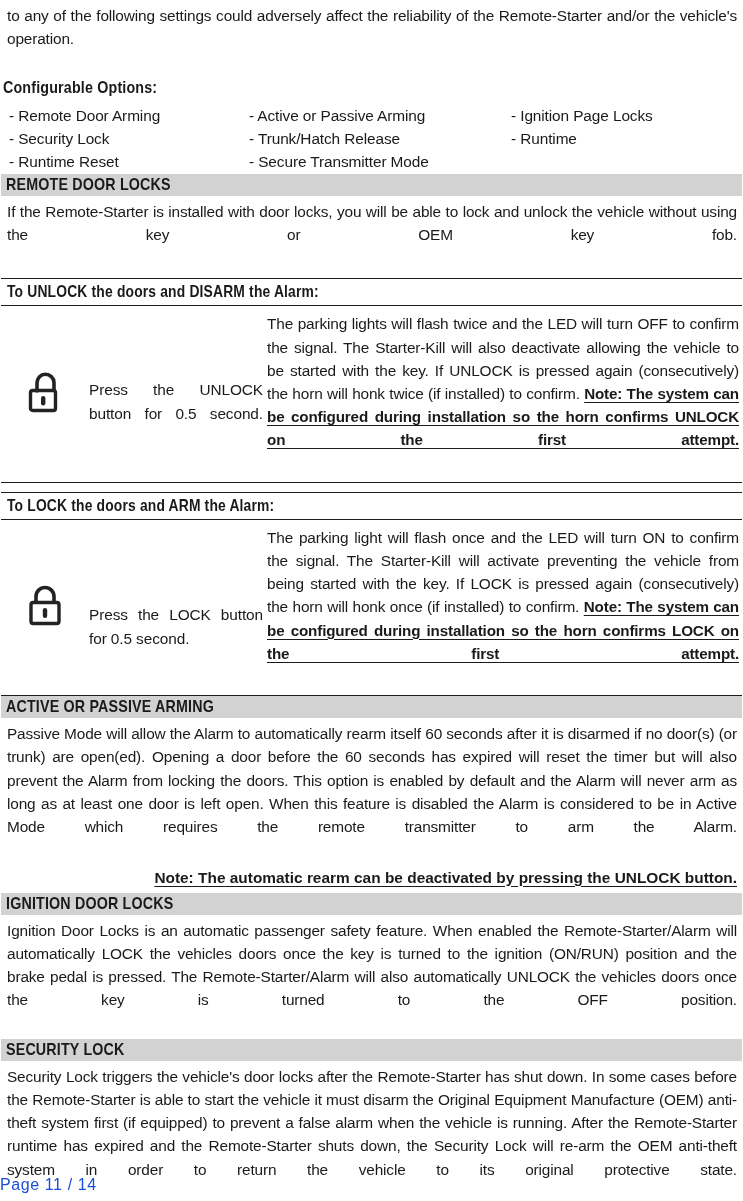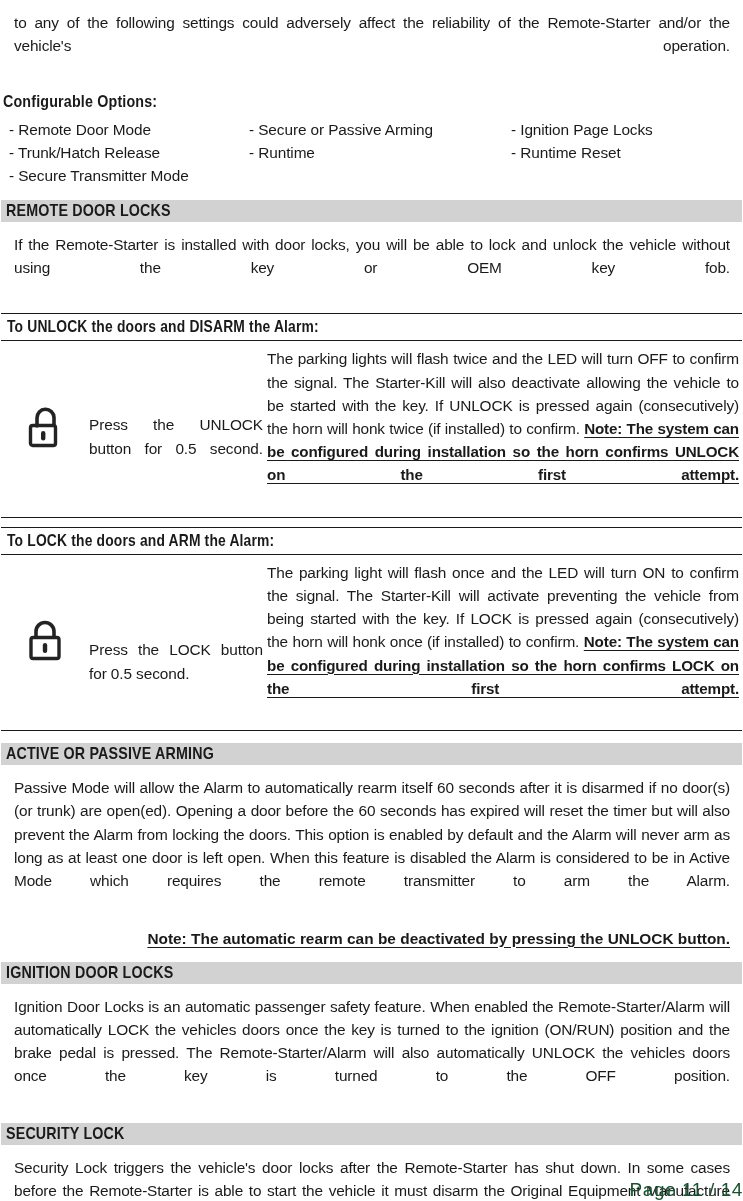--- a/index.html
+++ b/index.html
@@ -22,21 +22,21 @@
     box-sizing: border-box;
     padding: 0 1px;
     position: relative;
   }
 
   
   .body-text {
     font-size: 15.4px;
     line-height: 23.2px;
     text-align: justify;
-    margin: 11px;
+    margin: 4px;
     padding: 0 1px 0 2px;
     letter-spacing: -0.15px;
     word-spacing: 0.1px;
   }
   .body-text::after {
     content: "";
     display: inline-block;
     width: 100%;
   }
   .nojust { text-align: right; }
@@ -66,21 +66,20 @@
     font-size: 15.4px;
     line-height: 23.4px;
     letter-spacing: -0.1px;
   }
   .options-grid span { white-space: nowrap; }
 
   
   .sec-head {
     background: #d2d2d2;
     height: 22px;
-    margin-top: 12px;
     margin-bottom: 1px;
     display: flex;
     align-items: center;
     padding-left: 5px;
     overflow: hidden;
   }
   .sec-head .cond-bold {
     font-size: 17px;
     color: #1a1a1a;
   }
@@ -158,44 +157,45 @@
     display: inline-block;
     letter-spacing: 0px;
   }
 
   
   .footer {
     position: absolute;
     left: 0;
     right: 0;
     bottom: 11px;
-    text-align: right;
-    font-size: 19px;
-    color: #14532d;
+    text-align: left;
+    font-size: 16px;
+    color: #1d4ed8;
     letter-spacing: 0.6px;
   }
 
   .icon-svg { display: block; }
 </style>
 </head>
 <body>
 
 <div class="page">
 
   <p class="body-text">to any of the following settings could adversely affect the reliability of the Remote-Starter and/or the vehicle's operation.</p>
 
   <div class="sub-title">
     <span class="cond-bold">Configurable Options:</span>
   </div>
 
   <div class="options-grid">
-    <span>- Remote Door Mode</span>
-    <span>- Secure or Passive Arming</span>
+    <span>- Remote Door Arming</span>
+    <span>- Active or Passive Arming</span>
     <span>- Ignition Page Locks</span>
 
+    <span>- Security Lock</span>
     <span>- Trunk/Hatch Release</span>
     <span>- Runtime</span>
 
     <span>- Runtime Reset</span>
     <span>- Secure Transmitter Mode</span>
     <span></span>
   </div>
 
   <div class="sec-head">
     <span class="cond-bold">REMOTE DOOR LOCKS</span>

